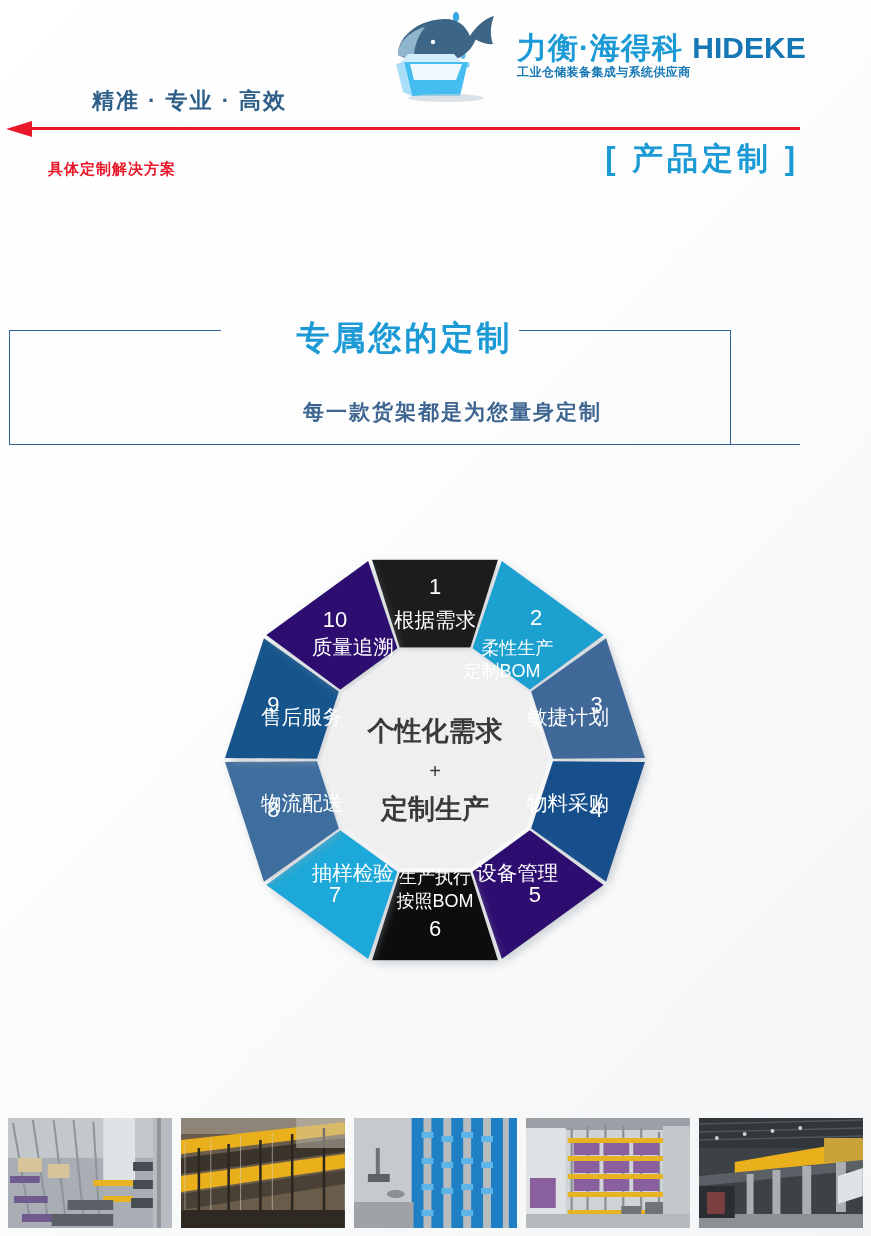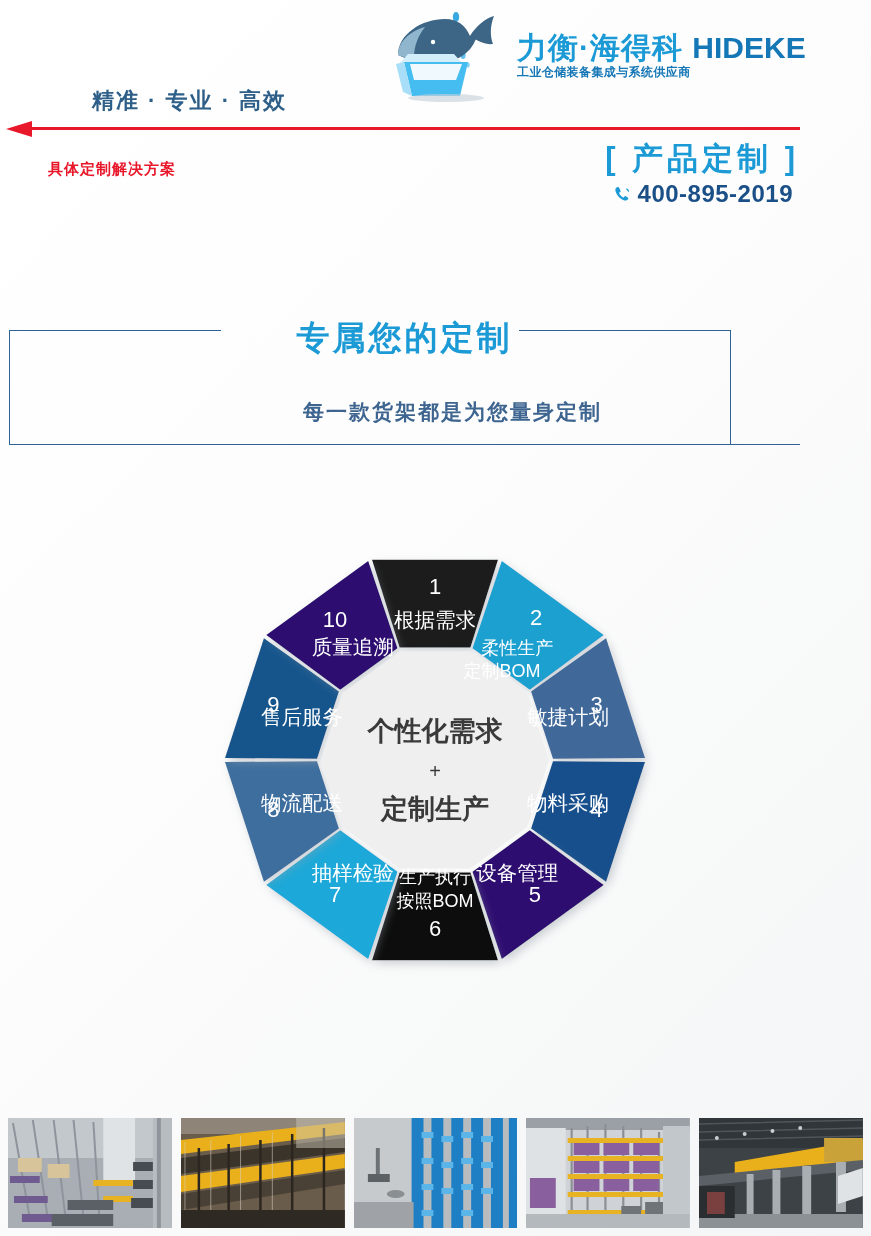--- a/index.html
+++ b/index.html
@@ -129,32 +129,20 @@
 
     <div class="redline-wrap">
       <div class="redarrow"></div>
       <div class="redline"></div>
     </div>
 
     <div class="subslogan">具体定制解决方案</div>
 
     <div class="product-custom">[ 产品定制 ]</div>
 
-    <div class="phone-row">
-      <svg class="phone-ic" viewBox="0 0 24 24" aria-hidden="true">
-        <path d="M6.2 2.6c-.9 0-1.8.5-2.4 1.3-1 1.3-1 3.1-.3 4.9
-                 1.3 3.4 3.6 6.4 6.6 8.6 2 1.4 4.3 2.4 6.3 2.2
-                 1.2-.1 2.2-.8 2.8-1.8.3-.6.2-1.2-.3-1.6l-2.7-2
-                 c-.5-.4-1.2-.3-1.6.2l-.9 1.1c-.3.4-.8.5-1.2.2
-                 -1.9-1.2-3.5-2.9-4.6-4.9-.2-.4-.1-.9.2-1.2l1.1-.9
-                 c.5-.4.6-1.1.2-1.6L7.6 3.3c-.3-.4-.8-.7-1.4-.7z" fill="#1b9ad6"></path>
-        <path d="M17.4 5.2c1 .6 1.8 1.5 2.3 2.6" stroke="#1b9ad6" stroke-width="1.5" fill="none" stroke-linecap="round"></path>
-      </svg>
-      <span class="phone-num">400-895-2019</span>
-    </div>
   </div>
 
   <div class="banner">
     <div class="bframe">
       <span class="b-left"></span>
         <span class="b-right"></span>
       <span class="b-bottom"></span>
         <span class="b-top-l"></span>
         <span class="b-top-r"></span>
     </div>

